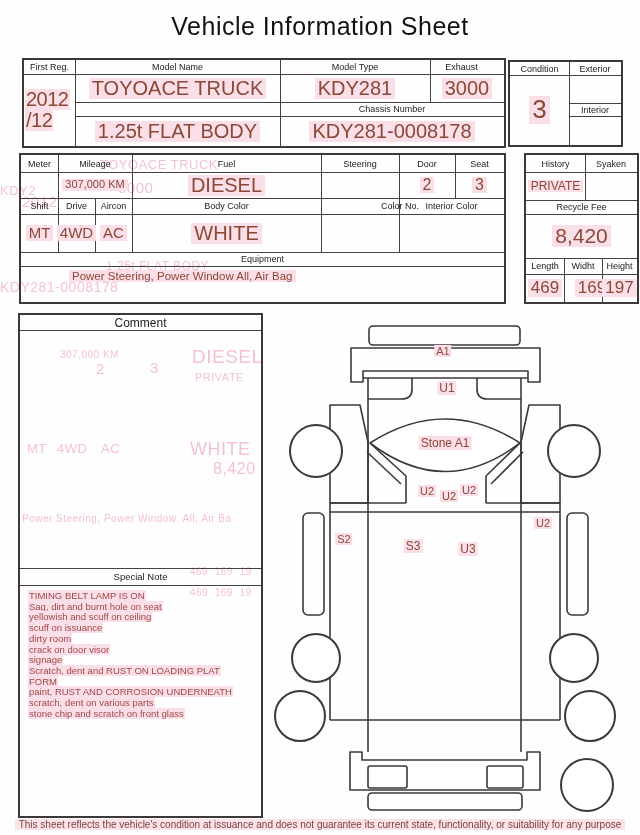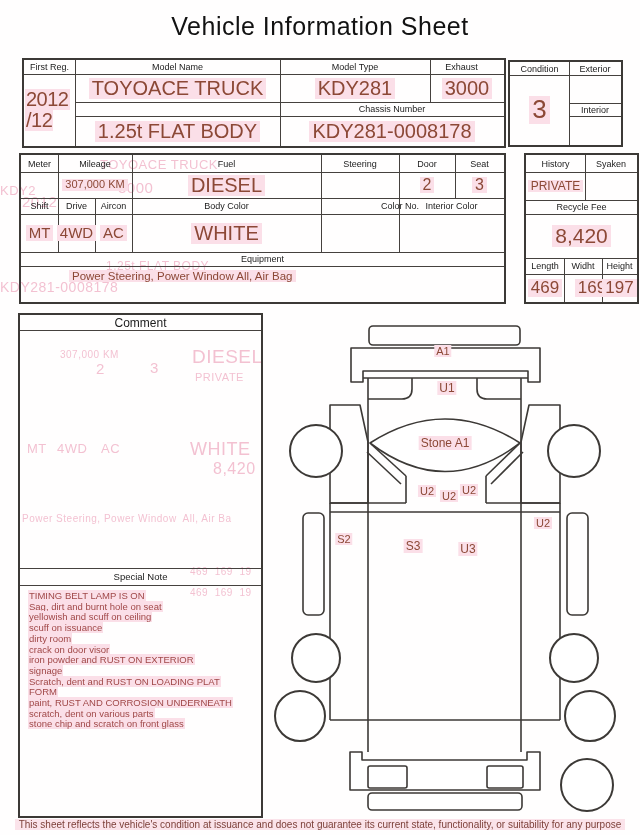--- a/index.html
+++ b/index.html
@@ -248,21 +248,20 @@
     <div class="hdr" style="left:0;top:0;width:241px;height:15px;font-size:12px;">Comment</div>
     <div style="position:absolute;left:4px;top:18px;width:233px;height:232px;font-size:10px;color:#8c4836;"></div>
     <div class="hdr" style="left:0;top:253px;width:241px;height:17px;font-size:9.5px;">Special Note</div>
     <div class="notes">
         <div class="note-line"><span>TIMING BELT LAMP IS ON</span></div>
         <div class="note-line"><span>Sag, dirt and burnt hole on seat</span></div>
         <div class="note-line"><span>yellowish and scuff on ceiling</span></div>
         <div class="note-line"><span>scuff on issuance</span></div>
         <div class="note-line"><span>dirty room</span></div>
         <div class="note-line"><span>crack on door visor</span></div>
-        <div class="note-line"><span>iron powder and RUST ON EXTERIOR</span></div>
         <div class="note-line"><span>signage</span></div>
         <div class="note-line"><span>Scratch, dent and RUST ON LOADING PLAT</span></div>
         <div class="note-line"><span>FORM</span></div>
         <div class="note-line"><span>paint, RUST AND CORROSION UNDERNEATH</span></div>
         <div class="note-line"><span>scratch, dent on various parts</span></div>
         <div class="note-line"><span>stone chip and scratch on front glass</span></div>
       </div>
   </div>
 
   <svg style="left:270px;top:310px;" width="350" height="512" viewBox="0 0 350 512" fill="none" stroke="#3c3936" stroke-width="1.6" stroke-linejoin="round">

